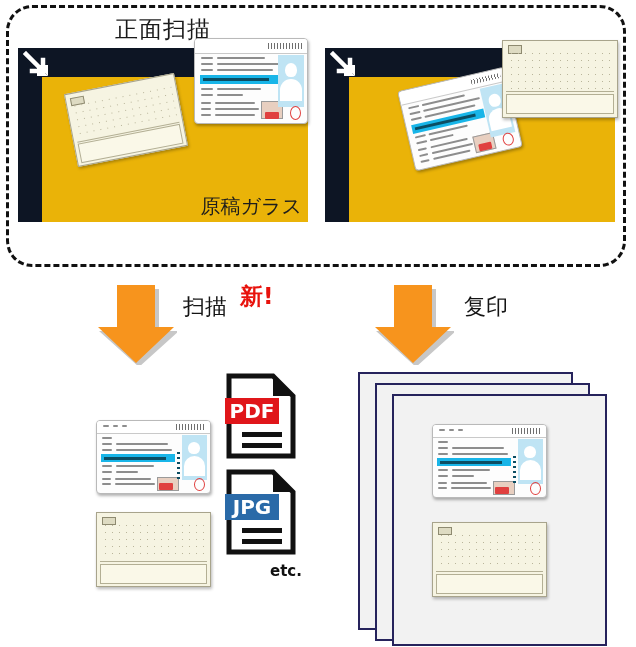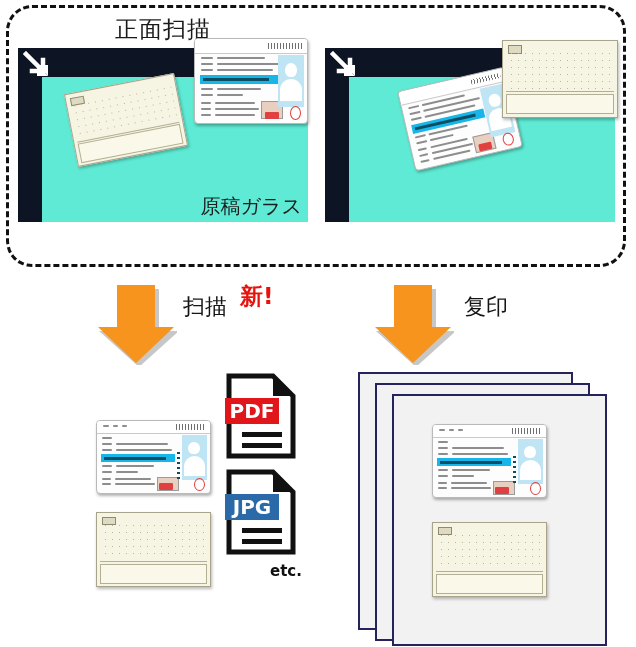--- a/index.html
+++ b/index.html
@@ -24,21 +24,21 @@
     text-align:center;font-size:23px;color:#1a1a1a;
     letter-spacing:1px;white-space:nowrap;
   }
   .scanner-body{position:absolute;left:0;top:34px;width:100%;height:174px;}
   .scanner-frame{
     position:absolute;left:0;top:0;width:100%;height:100%;
     background:#0d1524;
   }
   .scanner-glass{
     position:absolute;left:24px;top:29px;right:0;bottom:0;
-    background:#5eead4;
+    background:#eab308;
   }
   .platen-label{
     position:absolute;right:6px;bottom:2px;
     font-size:20px;color:#1d1d1d;white-space:nowrap;
   }
   .corner-arrow{
     position:absolute;left:5px;top:3px;width:30px;height:28px;
   }
   
   .lic{

